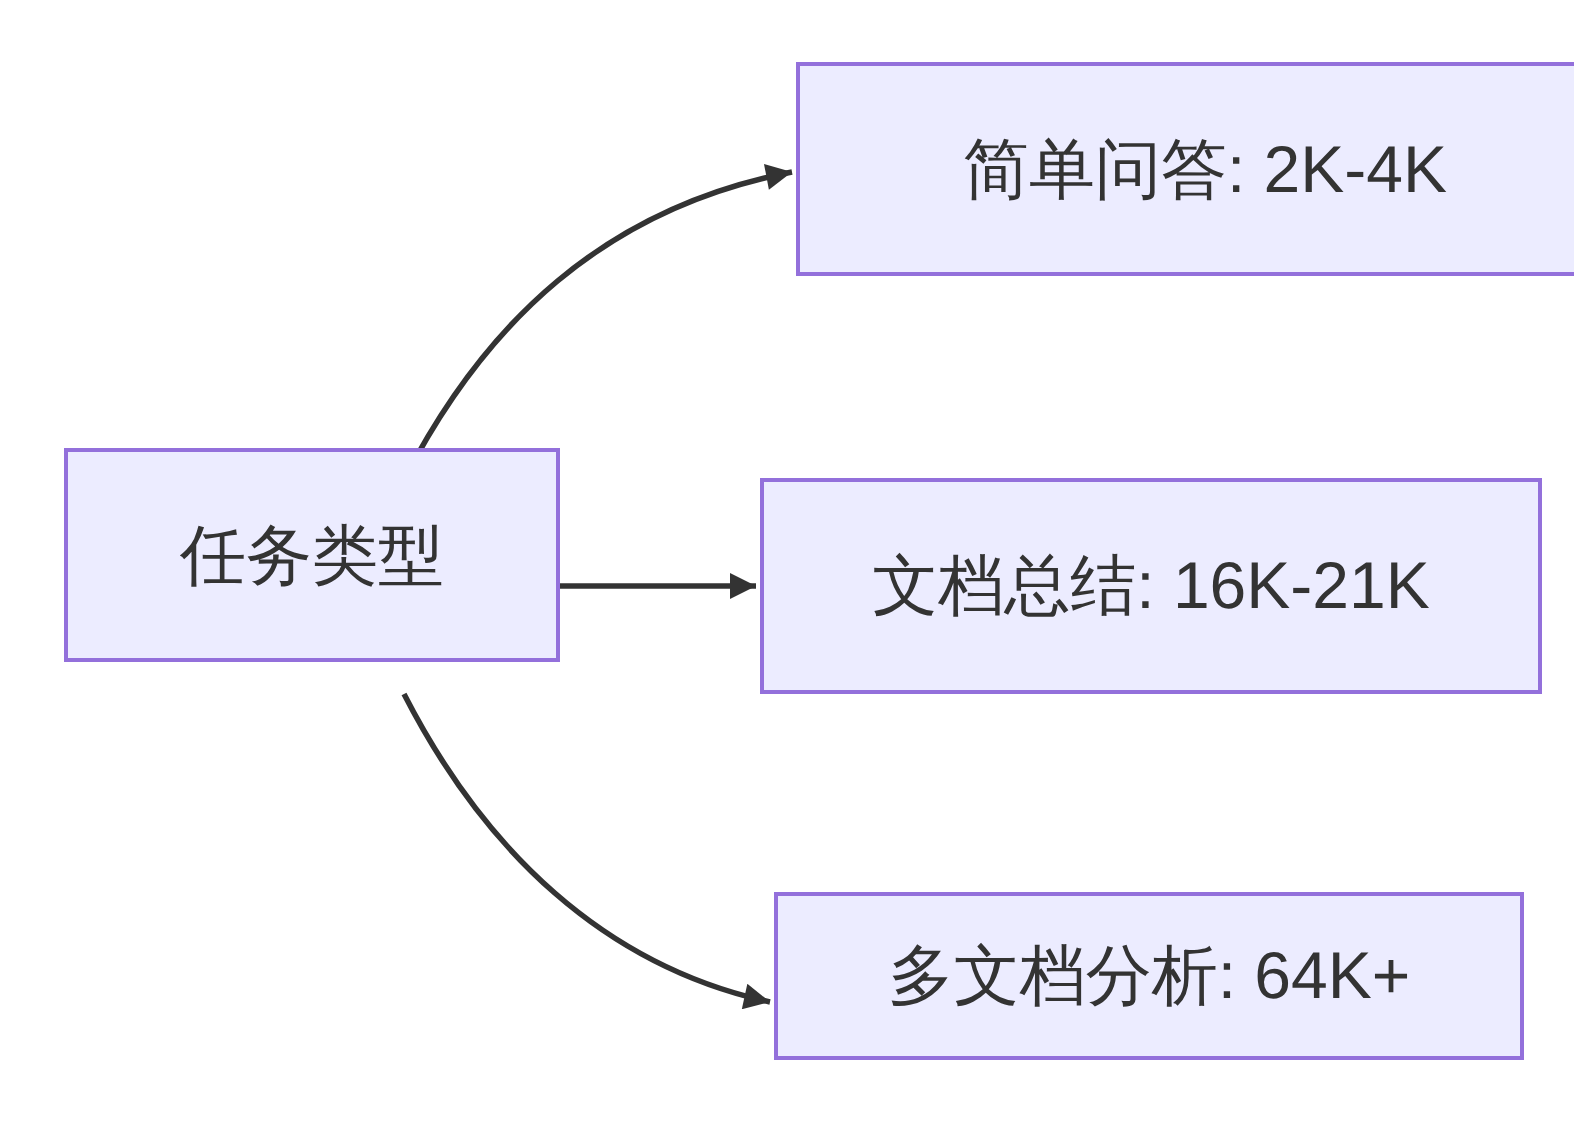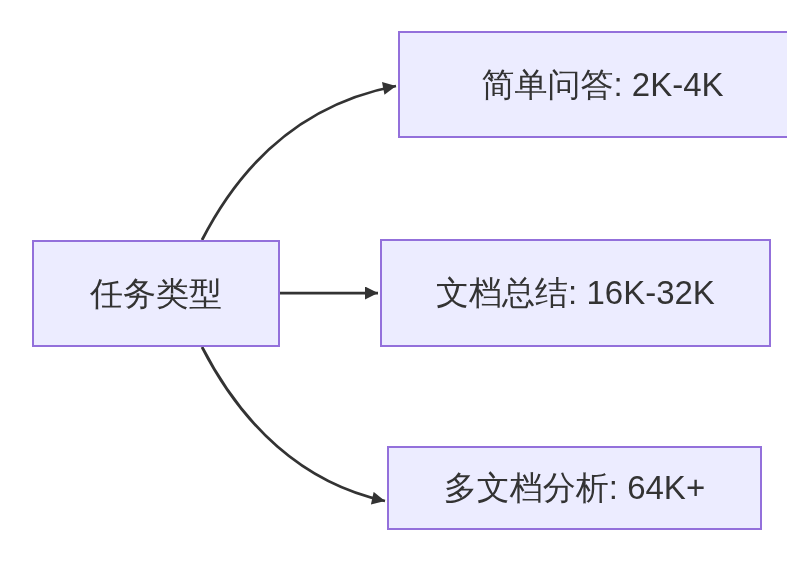--- a/index.html
+++ b/index.html
@@ -29,21 +29,21 @@
     border: 2.5px solid var(--node-border, #9370DB);
     color: var(--text-color, #333333);
     display: flex;
     align-items: center;
     justify-content: center;
     font-size: 33px;
     line-height: 1.2;
     text-align: center;
     white-space: nowrap;
   }
-  #node-root   { left: 32px;  top: 240px; width: 248px; height: 107px; }
+  #node-root   { left: 32px;  top: 224px; width: 248px; height: 107px; }
   #node-child0 { left: 398px; top: 31px;  width: 409px; height: 107px; }
   #node-child1 { left: 380px; top: 239px; width: 391px; height: 108px; }
   #node-child2 { left: 387px; top: 446px; width: 375px; height: 84px; }
   .edge-path {
     fill: none;
     stroke: var(--edge-color, #333333);
     stroke-width: 2.75px;
   }
 </style>
 </head>
@@ -64,20 +64,20 @@
 
   <div class="node" id="node-root">
     <span>任务类型</span>
   </div>
 
   <div class="node" id="node-child0">
     <span>简单问答: 2K-4K</span>
   </div>
 
   <div class="node" id="node-child1">
-    <span>文档总结: 16K-32K</span>
+    <span>文档总结: 16K-21K</span>
   </div>
 
   <div class="node" id="node-child2">
     <span>多文档分析: 64K+</span>
   </div>
 
 </div>
 
 </body></html>

